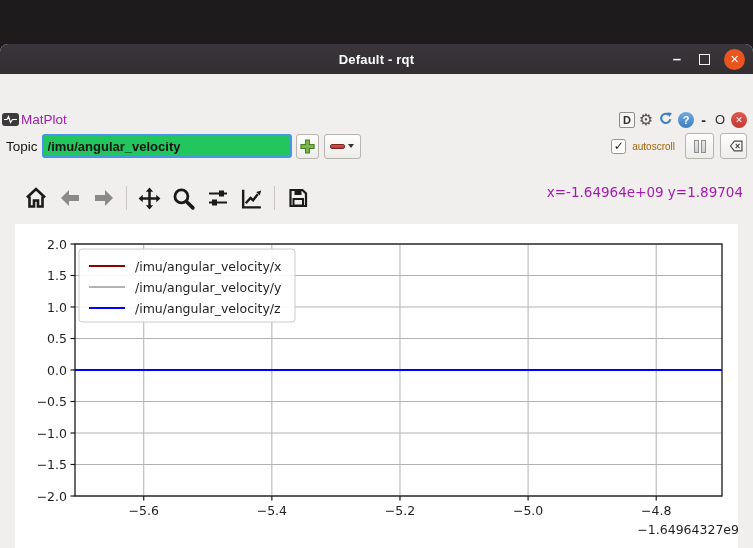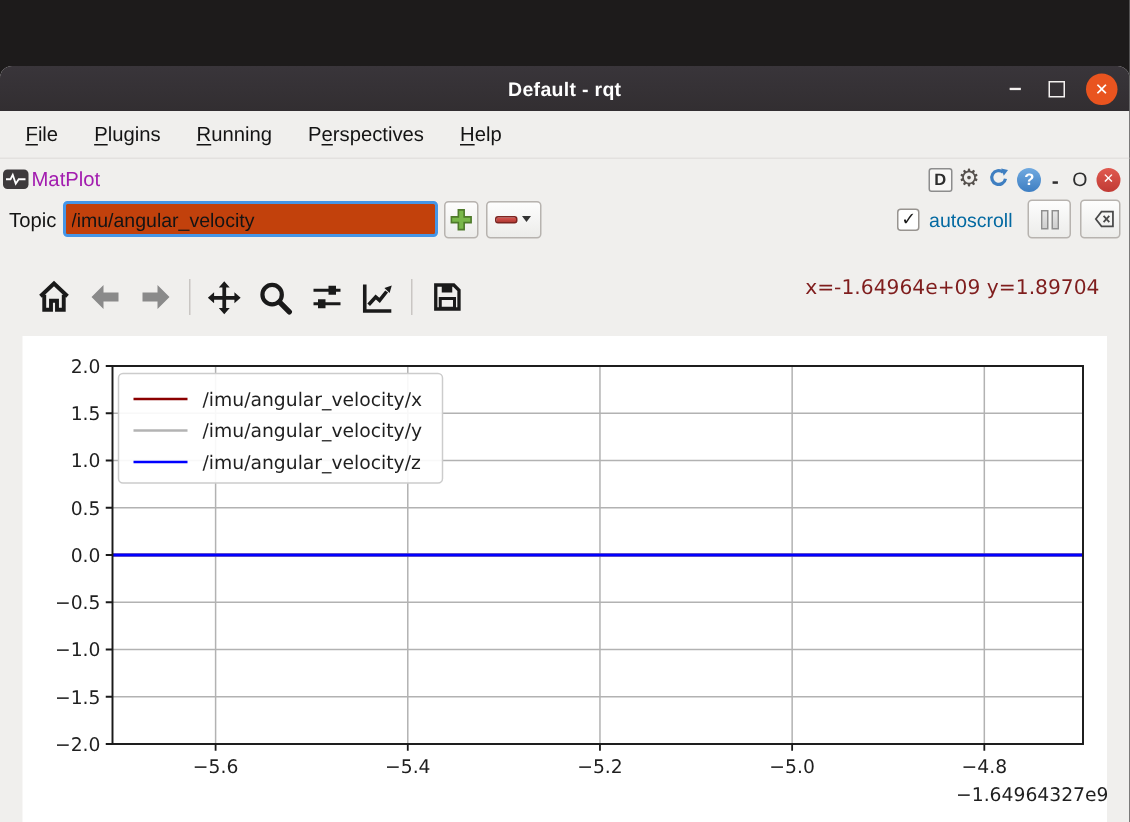--- a/index.html
+++ b/index.html
@@ -28,38 +28,38 @@
   .pc-d { width:16px; height:16px; border:1px solid #8d8d8d; border-radius:2px; background:#f7f6f5; font-size:11px; font-weight:bold; color:#2e2e2e; display:flex; align-items:center; justify-content:center; }
   .pc-gear { font-size:16px; color:#56514d; line-height:16px; }
   .pc-help { width:16px; height:16px; border-radius:50%; background:linear-gradient(#71aae0,#3d7ec2); color:#fff; font-size:11px; font-weight:bold; display:flex; align-items:center; justify-content:center; }
   .pc-min { font-size:14px; color:#2e2e2e; font-weight:bold; padding:0 3px; }
   .pc-float { font-size:13px; color:#2e2e2e; padding:0 2px; }
   .pc-close { width:16px; height:16px; border-radius:50%; background:linear-gradient(#e05a50,#c03a34); color:#fff; font-size:9px; font-weight:bold; display:flex; align-items:center; justify-content:center; }
 
   
   .topic-row { position:absolute; left:0; top:88px; width:753px; height:28px; display:flex; align-items:center; padding:0 6px; }
   .topic-label { font-size:13.5px; color:#141414; margin-right:4px; }
-  .topic-input { width:250px; height:24px; border:2px solid #4596e8; border-radius:3px; background:#c2410c; font-size:13px; font-family:"Liberation Sans",sans-serif; color:#141414; padding:0 4px; outline:none; }
+  .topic-input { width:250px; height:24px; border:2px solid #4596e8; border-radius:3px; background:#22c55e; font-size:13px; font-family:"Liberation Sans",sans-serif; color:#141414; padding:0 4px; outline:none;font-weight:bold; }
   .btn { background:linear-gradient(#fdfdfd,#ececea); border:1px solid #b7b3af; border-radius:3px; display:flex; align-items:center; justify-content:center; }
   .add-btn { width:23px; height:25px; margin-left:4px; }
   .remove-btn { width:37px; height:25px; margin-left:5px; gap:3px; }
   .minus-pill { width:15px; height:5px; background:linear-gradient(#d9534f,#b03a34); border:1px solid #7c2420; border-radius:2px; }
   .drop-arrow { width:0; height:0; border-left:3.5px solid transparent; border-right:3.5px solid transparent; border-top:4px solid #333; }
   .topic-right { margin-left:auto; display:flex; align-items:center; gap:6px; }
   .checkbox { width:15px; height:15px; background:#fff; border:1px solid #989490; border-radius:2.5px; font-size:12px; font-weight:bold; color:#1a1a1a; display:flex; align-items:center; justify-content:center; line-height:1; }
-  .autoscroll-label { font-size:13px; color:#0369a1; margin-right:4px; }
+  .autoscroll-label { font-size:10px; color:#a16207; margin-right:4px; }
   .pause-btn { width:29px; height:26px; gap:2px; }
   .pause-bar { width:5px; height:13px; background:linear-gradient(#e6e6e6,#cfcfcf); border:1px solid #8f8f8f; }
   .clear-btn { width:27px; height:26px; }
 
   
   .mpl-toolbar { position:absolute; left:22px; top:136px; height:36px; display:flex; align-items:center; gap:7px; }
   .tool-btn { width:27px; height:30px; display:flex; align-items:center; justify-content:center; border-radius:3px; }
   .tool-sep { width:1px; height:24px; background:#c9c6c3; margin:0 2px; }
-  .coords-readout { position:absolute; right:20px; top:140px; font-size:13.5px; color:#7f1d1d; font-family:"DejaVu Sans",sans-serif; }
+  .coords-readout { position:absolute; right:10px; top:140px; font-size:13.5px; color:#a21caf; font-family:"DejaVu Sans",sans-serif; }
 
   
   .plot-canvas-wrap { position:absolute; left:15px; top:180px; width:723px; height:325px; background:#ffffff; }
 
   
   .behind-strip { position:absolute; left:0; top:541px; width:753px; height:7px; background:#191717; }
   .behind-strip .marks { position:absolute; left:375px; top:2px; width:265px; height:3px; background:repeating-linear-gradient(90deg,#7a7672 0 13px,transparent 13px 21px); opacity:.55; }
 </style>
 </head>
 <body>
@@ -69,27 +69,20 @@
 
     <div class="titlebar">
       <span class="title">Default - rqt</span>
       <div class="win-controls">
         <span class="win-min">–</span>
         <span class="win-max"></span>
         <span class="win-close">✕</span>
       </div>
     </div>
 
-    <div class="menubar">
-        <span class="menu-item"><u>F</u>ile</span>
-        <span class="menu-item"><u>P</u>lugins</span>
-        <span class="menu-item"><u>R</u>unning</span>
-        <span class="menu-item">P<u>e</u>rspectives</span>
-        <span class="menu-item"><u>H</u>elp</span>
-      </div>
 
     <div class="plugin-bar">
       <span class="plugin-icon">
         <svg width="15" height="11" viewBox="0 0 15 11">
             <polyline points="1,5.5 4,5.5 5.5,2.5 7.5,8.5 9.5,5.5 14,5.5" fill="none" stroke="#ffffff" stroke-width="1.2"></polyline>
           </svg>
       </span>
       <span class="plugin-title">MatPlot</span>
       <div class="plugin-controls">
         <span class="pc-d">D</span>

